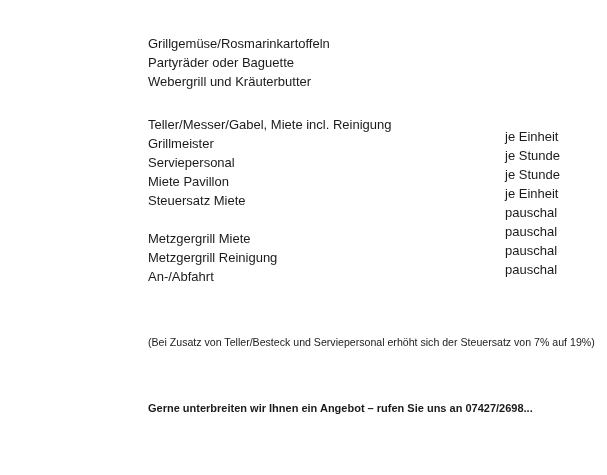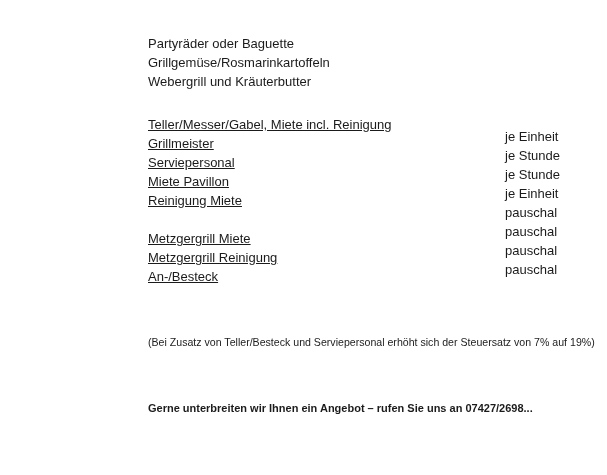--- a/index.html
+++ b/index.html
@@ -33,21 +33,20 @@
     left: 148px;
     top: 115px;
     width: 440px;
     font-size: 13px;
     line-height: 19px;
   }
   .price-row {
     position: relative;
     height: 19px;
     white-space: nowrap;
-    text-decoration: underline;
   }
   .price-row .unit {
     position: absolute;
     left: 357px;
     top: 12px;
   }
   .tax-note {
     position: absolute;
     left: 148px;
     top: 335px;
@@ -66,22 +65,22 @@
     font-weight: bold;
     white-space: nowrap;
   }
 </style>
 </head>
 <body>
 
 <div class="doc-page">
 
   <div class="menu-block">
+    <div>Grillgemüse/Rosmarinkartoffeln</div>
     <div>Partyräder oder Baguette</div>
-    <div>Grillgemüse/Rosmarinkartoffeln</div>
     <div>Webergrill und Kräuterbutter</div>
   </div>
 
   <div class="list-block">
     <div class="price-row">
       <span class="item">Teller/Messer/Gabel, Miete incl. Reinigung</span>
       <span class="unit">je Einheit</span>
     </div>
     <div class="price-row">
       <span class="item">Grillmeister</span>
@@ -89,36 +88,36 @@
     </div>
     <div class="price-row">
       <span class="item">Serviepersonal</span>
       <span class="unit">je Stunde</span>
     </div>
     <div class="price-row">
       <span class="item">Miete Pavillon</span>
       <span class="unit">je Einheit</span>
     </div>
     <div class="price-row">
-      <span class="item">Reinigung Miete</span>
+      <span class="item">Steuersatz Miete</span>
       <span class="unit">pauschal</span>
     </div>
     <div class="price-row">
       <span class="unit">pauschal</span>
     </div>
     <div class="price-row">
       <span class="item">Metzgergrill Miete</span>
       <span class="unit">pauschal</span>
     </div>
     <div class="price-row">
       <span class="item">Metzgergrill Reinigung</span>
       <span class="unit">pauschal</span>
     </div>
     <div class="price-row">
-      <span class="item">An-/Besteck</span>
+      <span class="item">An-/Abfahrt</span>
       <span class="unit"></span>
     </div>
   </div>
 
   <div class="tax-note">(Bei Zusatz von Teller/Besteck und Serviepersonal erhöht sich der Steuersatz von 7% auf 19%)</div>
 
   <div class="offer-line">Gerne unterbreiten wir Ihnen ein Angebot – rufen Sie uns an 07427/2698...</div>
 
 </div>
 

